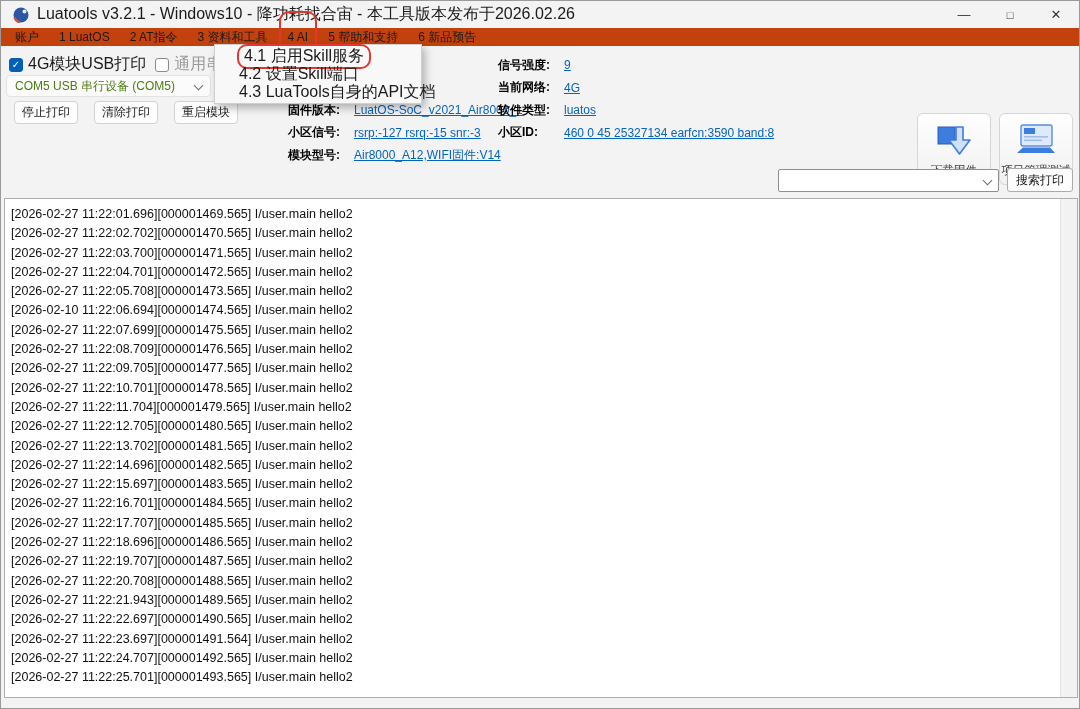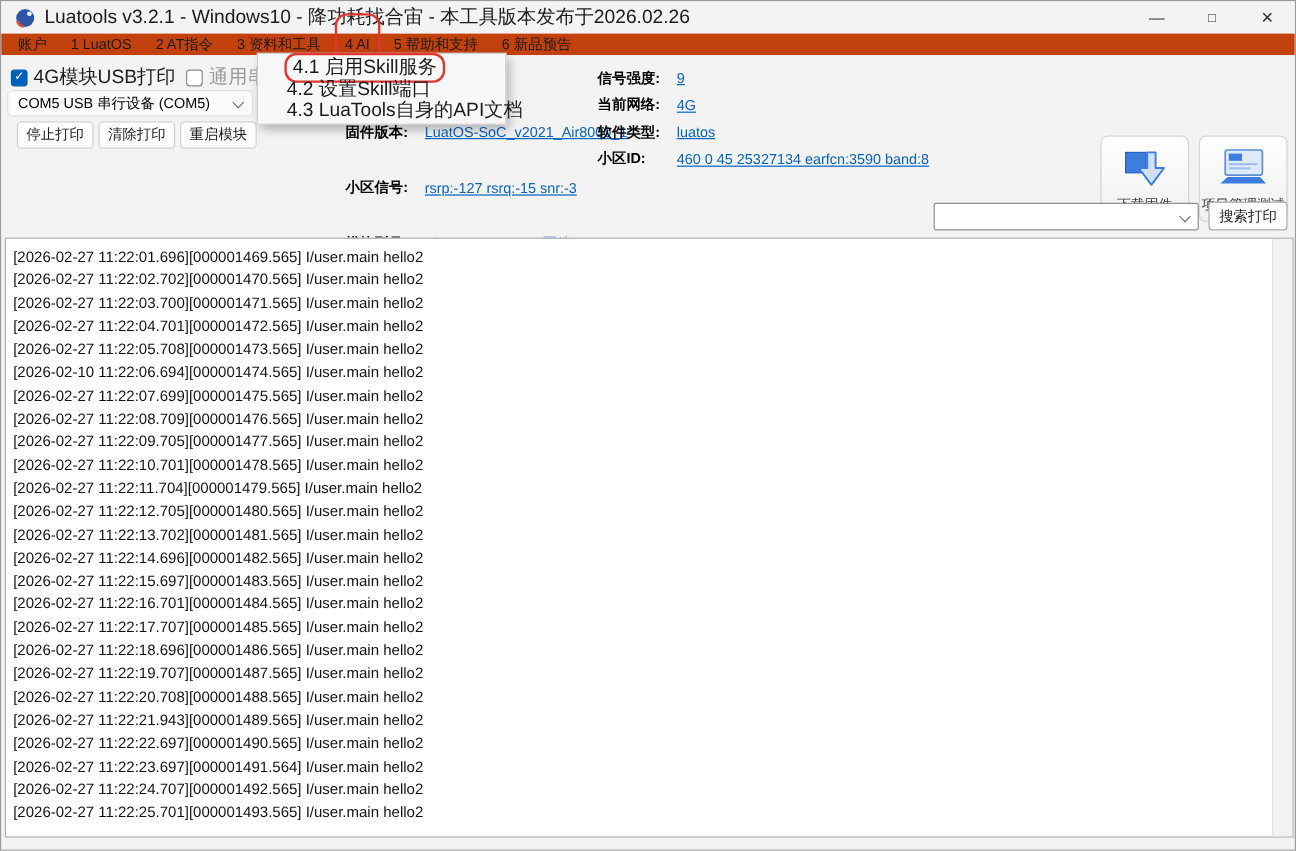--- a/index.html
+++ b/index.html
@@ -29,30 +29,30 @@
   .cb-row { position:absolute; left:8px; top:8px; display:flex; align-items:center; gap:9px; }
   .cb-item { display:flex; align-items:center; gap:5px; cursor:default; }
   .cb-box { width:14px; height:14px; border:1px solid #8a8a8a; border-radius:3px; background:#fff;
     font-size:10px; line-height:12px; text-align:center; color:#fff; flex:none; }
   .cb-box.checked { background:#005fb8; border-color:#005fb8; }
   .cb-label { font-size:16px; color:#1b1b1b; white-space:nowrap; }
   .cb-label.dim { color:#9a9a9a; }
   .port-combo { position:absolute; left:5px; top:29px; width:205px; height:22px;
     background:#fbfbfb; border:1px solid #e2e2e2; border-radius:4px;
     display:flex; align-items:center; padding:0 8px; }
-  .port-combo .val { font-size:12px; color:#000000; flex:1; white-space:nowrap; overflow:hidden; }
+  .port-combo .val { font-size:12px; color:#4d7c0f; flex:1; white-space:nowrap; overflow:hidden; }
   .chev { width:8px; height:8px; flex:none; position:relative; }
   .chev::before { content:""; position:absolute; left:1px; top:0; width:6px; height:6px;
     border-right:1.4px solid #6e6e6e; border-bottom:1.4px solid #6e6e6e; transform:rotate(45deg); }
-  .btn-row { position:absolute; left:13px; top:55px; display:flex; gap:4px; }
+  .btn-row { position:absolute; left:13px; top:55px; display:flex; gap:16px; }
   .sm-btn { width:64px; height:23px; background:#fdfdfd; border:1px solid #d2d2d2;
     border-radius:4px; font-size:12px; color:#1b1b1b; font-family:inherit; }
   
   .info-col { position:absolute; display:flex; flex-direction:column; }
-  .info-col.left  { left:287px; top:53px;gap:24px; }
+  .info-col.left  { left:287px; top:53px; }
   .info-col.right { left:497px; top:8px; }
   .info-row { height:22.5px; display:flex; align-items:center; }
   .info-label { font-size:12px; font-weight:bold; color:#000; width:66px; white-space:nowrap; }
   .info-link { font-size:12px; color:#0563c1; text-decoration:underline; white-space:nowrap; }
   .info-link.mono { font-family:"DejaVu Sans Mono","Liberation Mono",monospace; font-weight:bold; font-size:11.5px; }
   
   .big-btn { position:absolute; top:67px; width:74px; height:72px; background:linear-gradient(#fefefe,#f1f1f1);
     border:1px solid #d6d6d6; border-radius:6px; display:flex; flex-direction:column;
     align-items:center; justify-content:flex-end; padding-bottom:6px; }
   .big-btn .bicon { position:absolute; top:8px; left:50%; transform:translateX(-50%); }

